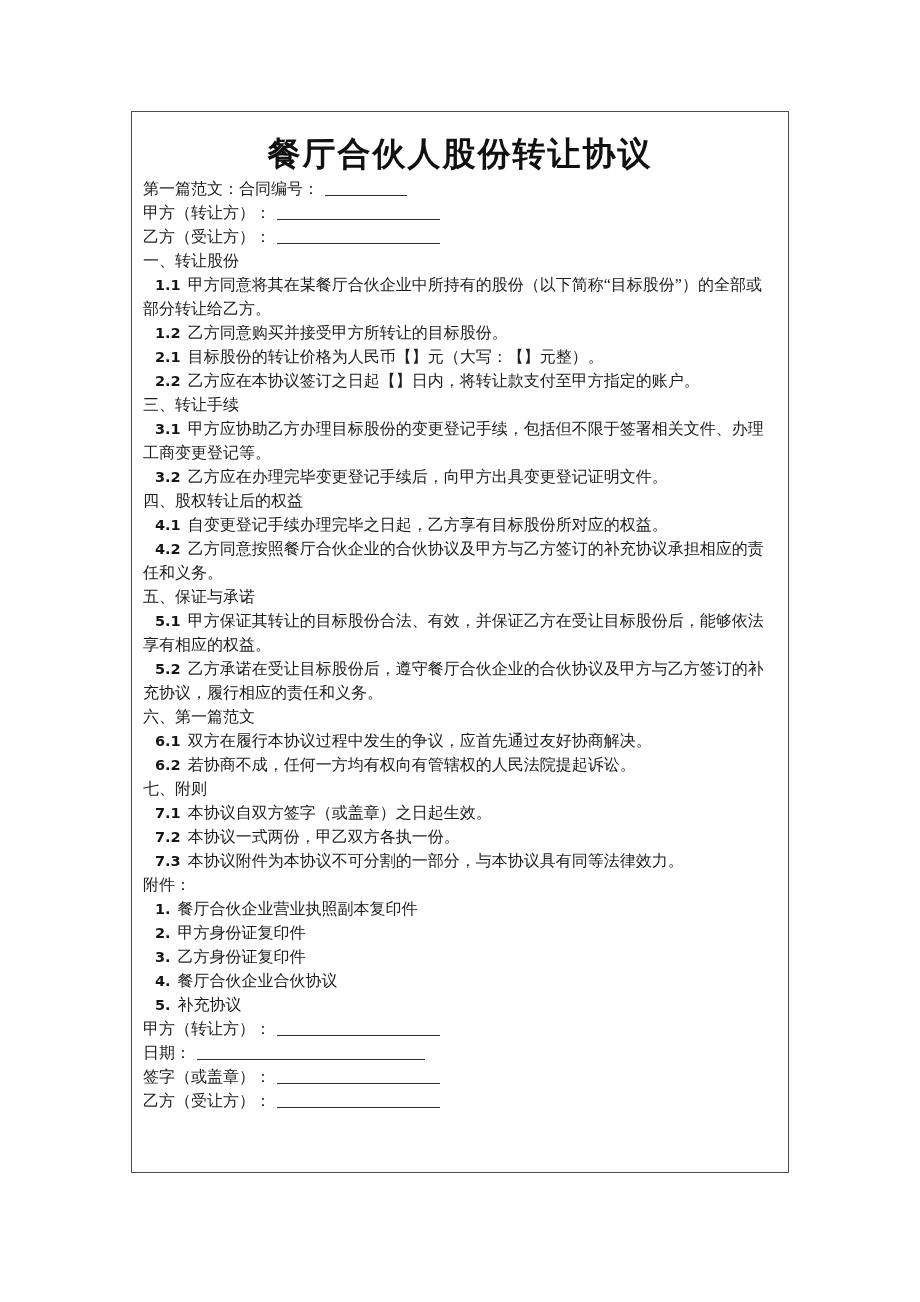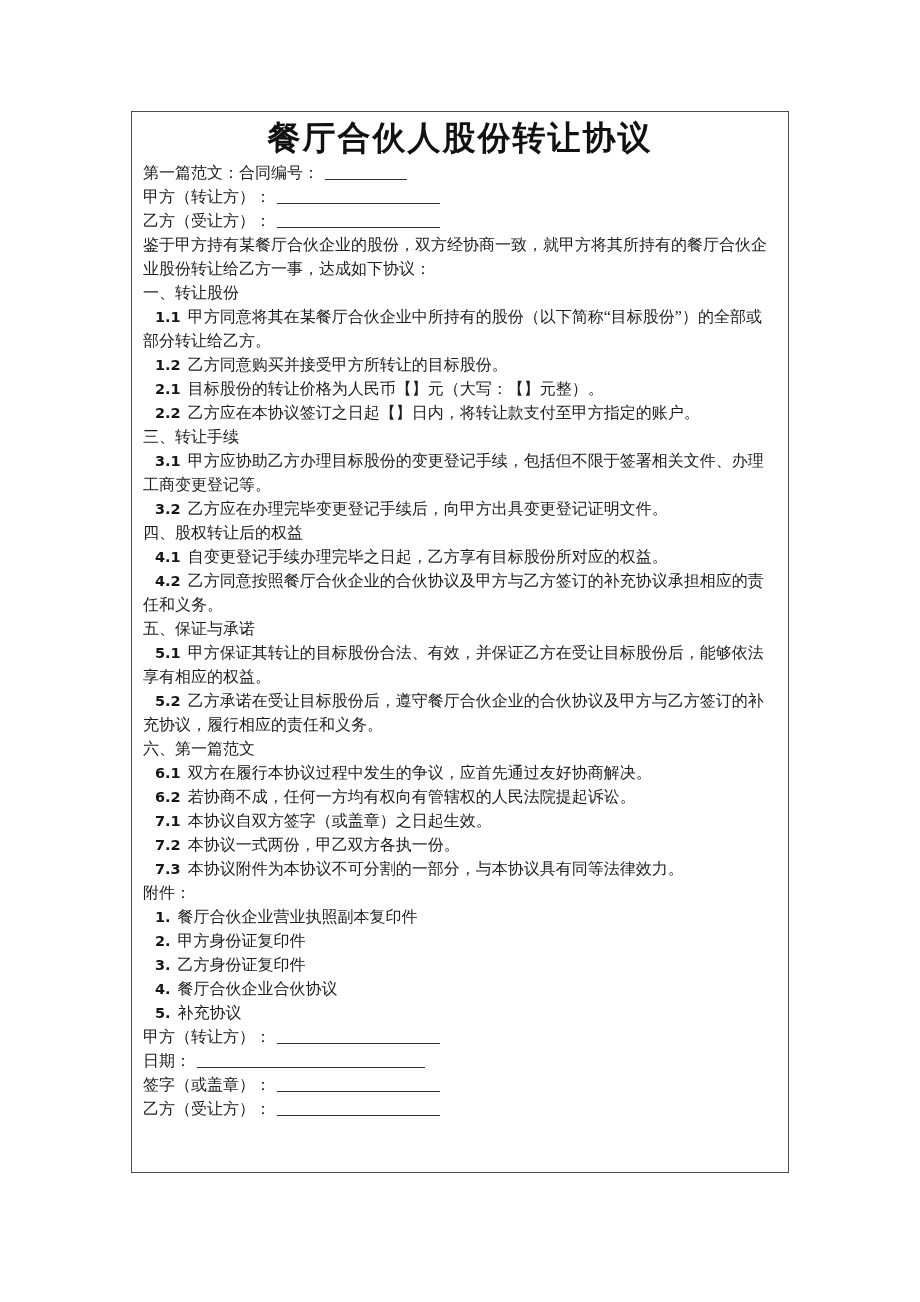--- a/index.html
+++ b/index.html
@@ -16,21 +16,21 @@
     overflow: hidden;
   }
   .doc-frame {
     position: absolute;
     left: 131px;
     top: 111px;
     width: 658px;
     height: 1062px;
     box-sizing: border-box;
     border: 1px solid #4d4d4d;
-    padding: 3px 11px 0 11px;
+    padding: 19px 11px 0 11px;
     background: #ffffff;
   }
   .doc-title {
     font-size: 33px;
     font-weight: bold;
     text-align: center;
     line-height: 46px;
     letter-spacing: 2px;
     color: #111111;
     white-space: nowrap;
@@ -64,38 +64,38 @@
 </head>
 <body>
 
 <div class="sheet">
   <div class="doc-frame">
     <div class="doc-title">餐厅合伙人股份转让协议</div>
     <div class="doc-body" id="doc-body">
         <p><span>第一篇范文：合同编号：</span><span class="blank" style="width: 82px;"></span></p>
         <p><span>甲方（转让方）：</span><span class="blank" style="width: 163px;"></span></p>
         <p><span>乙方（受让方）：</span><span class="blank" style="width: 163px;"></span></p>
-        <p>鉴于甲方持有某餐厅合伙企业的股份，双方经协商一致，就甲方将其所持有的餐厅合伙企业股份转让给乙方一事，达成如下协议：</p>
         <p>一、转让股份</p>
         <p><span class="num">1.1</span><span>甲方同意将其在某餐厅合伙企业中所持有的股份（以下简称“目标股份”）的全部或部分转让给乙方。</span></p>
         <p><span class="num">1.2</span><span>乙方同意购买并接受甲方所转让的目标股份。</span></p>
         <p><span class="num">2.1</span><span>目标股份的转让价格为人民币【】元（大写：【】元整）。</span></p>
         <p><span class="num">2.2</span><span>乙方应在本协议签订之日起【】日内，将转让款支付至甲方指定的账户。</span></p>
         <p>三、转让手续</p>
         <p><span class="num">3.1</span><span>甲方应协助乙方办理目标股份的变更登记手续，包括但不限于签署相关文件、办理工商变更登记等。</span></p>
         <p><span class="num">3.2</span><span>乙方应在办理完毕变更登记手续后，向甲方出具变更登记证明文件。</span></p>
         <p>四、股权转让后的权益</p>
         <p><span class="num">4.1</span><span>自变更登记手续办理完毕之日起，乙方享有目标股份所对应的权益。</span></p>
         <p><span class="num">4.2</span><span>乙方同意按照餐厅合伙企业的合伙协议及甲方与乙方签订的补充协议承担相应的责任和义务。</span></p>
         <p>五、保证与承诺</p>
         <p><span class="num">5.1</span><span>甲方保证其转让的目标股份合法、有效，并保证乙方在受让目标股份后，能够依法享有相应的权益。</span></p>
         <p><span class="num">5.2</span><span>乙方承诺在受让目标股份后，遵守餐厅合伙企业的合伙协议及甲方与乙方签订的补充协议，履行相应的责任和义务。</span></p>
         <p>六、第一篇范文</p>
         <p><span class="num">6.1</span><span>双方在履行本协议过程中发生的争议，应首先通过友好协商解决。</span></p>
         <p><span class="num">6.2</span><span>若协商不成，任何一方均有权向有管辖权的人民法院提起诉讼。</span></p>
+        <p>七、附则</p>
         <p><span class="num">7.1</span><span>本协议自双方签字（或盖章）之日起生效。</span></p>
         <p><span class="num">7.2</span><span>本协议一式两份，甲乙双方各执一份。</span></p>
         <p><span class="num">7.3</span><span>本协议附件为本协议不可分割的一部分，与本协议具有同等法律效力。</span></p>
         <p>附件：</p>
         <p><span class="num">1.</span><span>餐厅合伙企业营业执照副本复印件</span></p>
         <p><span class="num">2.</span><span>甲方身份证复印件</span></p>
         <p><span class="num">3.</span><span>乙方身份证复印件</span></p>
         <p><span class="num">4.</span><span>餐厅合伙企业合伙协议</span></p>
         <p><span class="num">5.</span><span>补充协议</span></p>
         <p><span>甲方（转让方）：</span><span class="blank" style="width: 163px;"></span></p>

